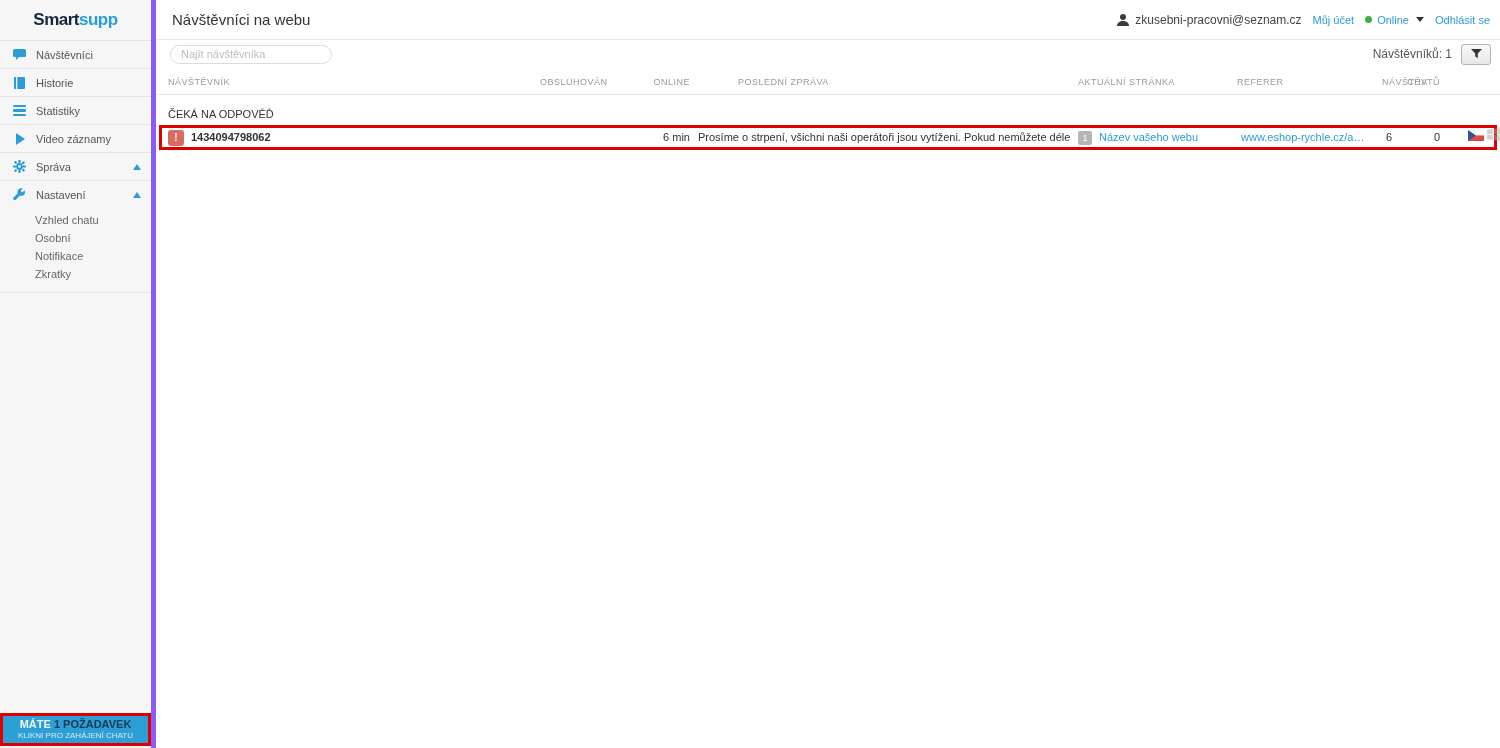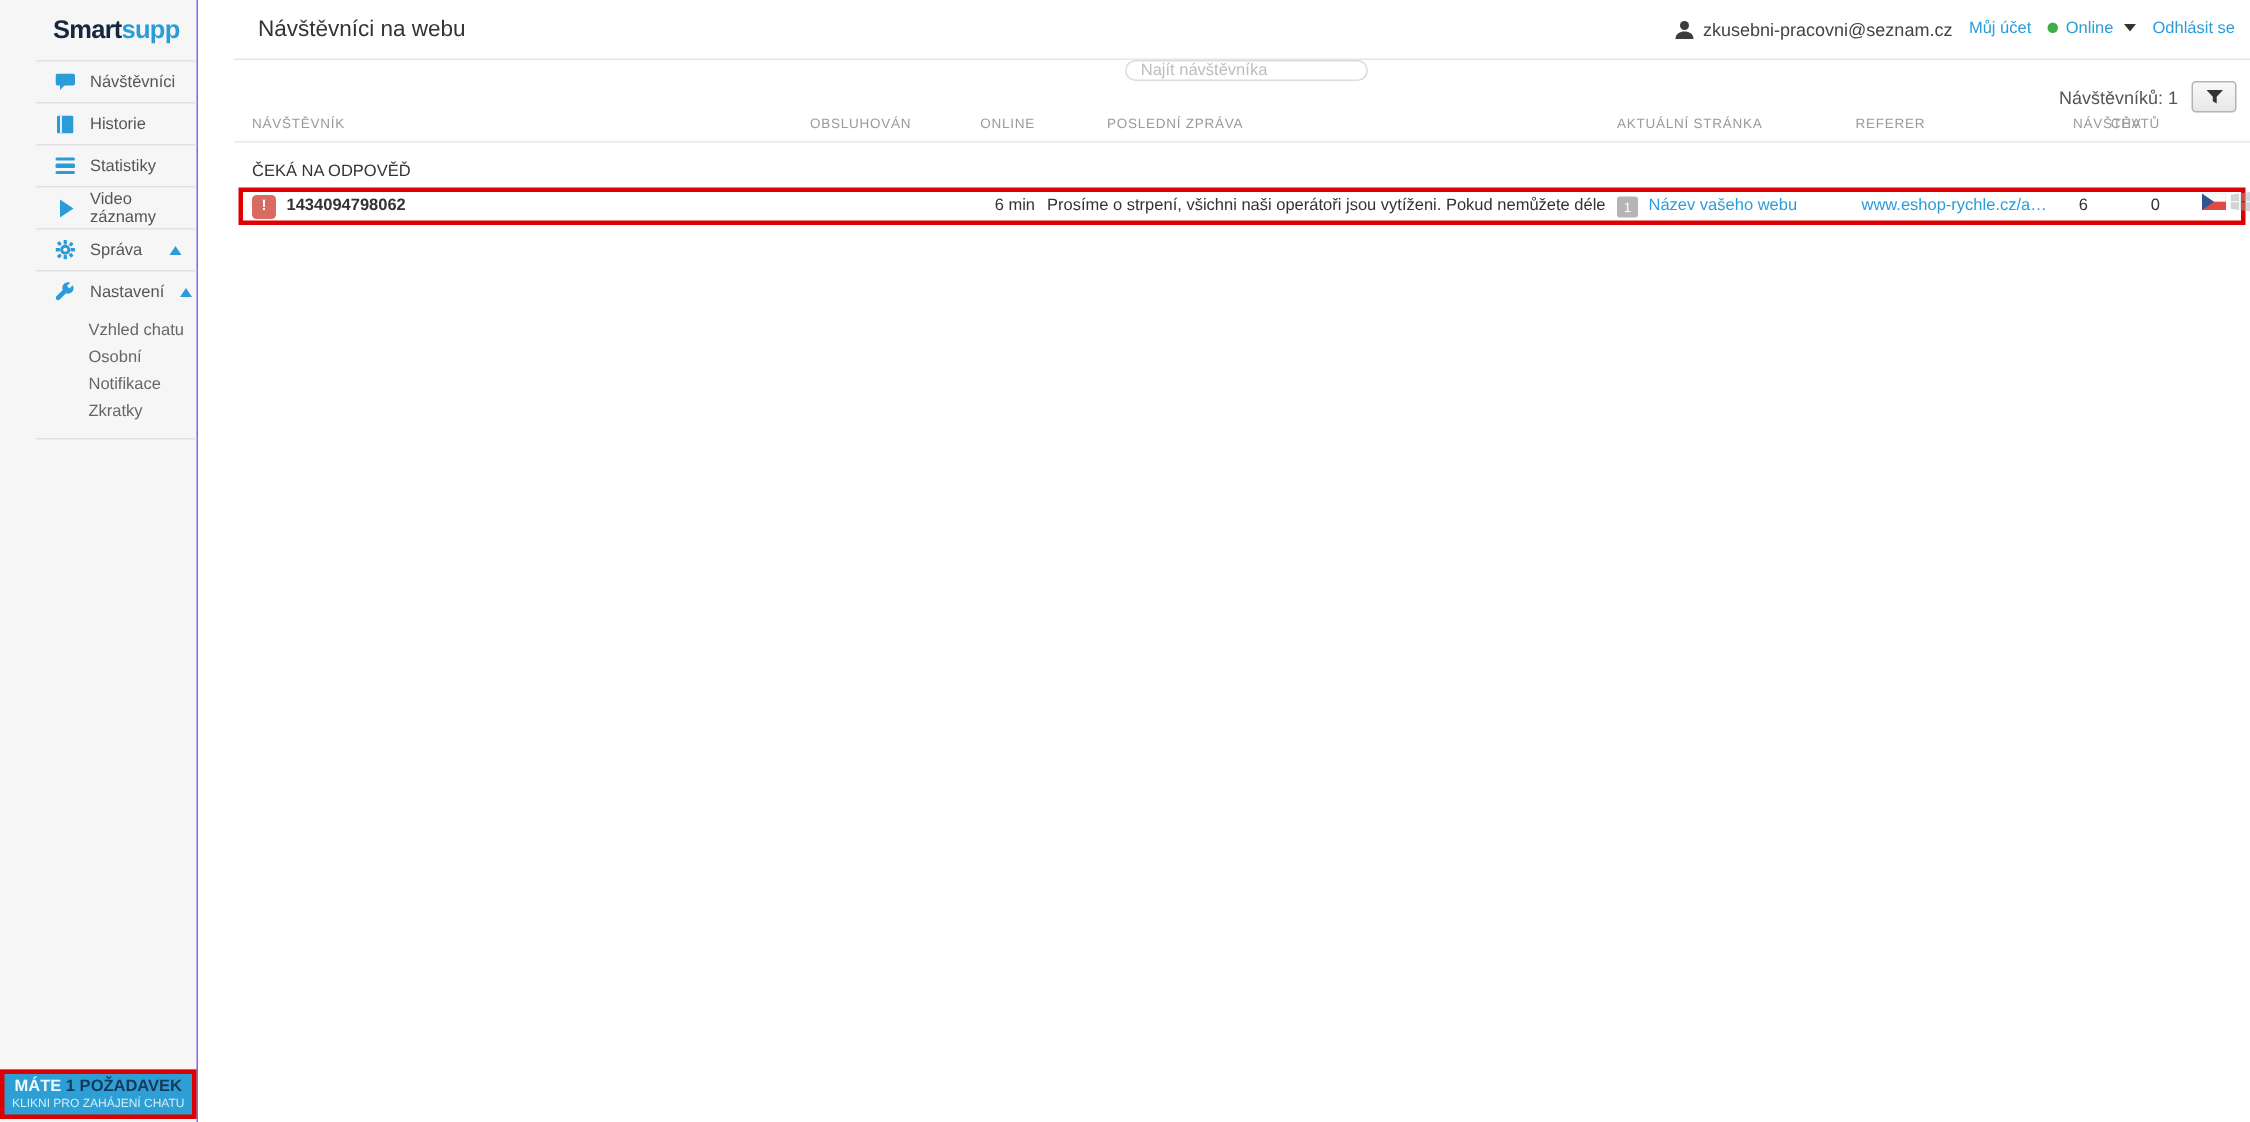--- a/index.html
+++ b/index.html
@@ -3,22 +3,22 @@
 <meta charset="utf-8">
 <style>
   * { margin:0; padding:0; box-sizing:border-box; }
   html,body { width:1500px; height:748px; }
   body {
     font-family:"Liberation Sans", sans-serif;
     background:#fff; color:#333; position:relative; overflow:hidden;
   }
   
   .sidebar {
-    position:absolute; left:0; top:0; bottom:0; width:132px;
-    background:#f6f6f6; border-right:1px solid #8b5cf6;padding-left:24px;
+    position:absolute; left:0; top:0; bottom:0; width:156px;
+    background:#f6f6f6; border-right:5px solid #8b5cf6;
   }
   .logo {
     height:40px; display:flex; align-items:center; justify-content:center;
     font-size:17px; font-weight:bold; letter-spacing:-0.5px;
   }
   .logo .smart { color:#15273e; }
   .logo .supp  { color:#2b9cd8; }
   .nav-item {
     height:28px; border-top:1px solid #e2e2e2; display:flex;
     align-items:center; padding:0 10px 0 12px; gap:10px;
@@ -49,31 +49,31 @@
   .request-banner .line1 { font-size:11px; font-weight:bold; color:#eef8fd; }
   .request-banner .line1 .hl { color:#17395c; }
   .request-banner .line2 { font-size:8px; color:#d4ecf7; margin-top:1px; }
   
   .main { position:absolute; left:156px; right:0; top:0; bottom:0; background:#fff; }
   .main-header {
     height:40px; border-bottom:1px solid #e6e6e6;
     display:flex; align-items:center; padding:0 10px 0 16px;
   }
   .page-title { font-size:15px; color:#333; }
-  .header-right { margin-left:auto; display:flex; align-items:flex-start; gap:11px; font-size:11px; }
+  .header-right { margin-left:auto; display:flex; align-items:center; gap:11px; font-size:11px; }
   .user-email { color:#444; font-size:12px; display:flex; align-items:center; gap:5px; }
   .blue-link { color:#2b9cd8; text-decoration:none; cursor:pointer; }
   .status-group { display:flex; align-items:center; gap:5px; cursor:pointer; }
   .online-dot { width:7px; height:7px; border-radius:50%; background:#3fae49; }
   .caret-down {
     width:0; height:0; border-left:4px solid transparent; border-right:4px solid transparent;
     border-top:5px solid #333; margin-left:2px;
   }
   
-  .toolbar { height:28px; display:flex; align-items:center; padding:0 9px 0 14px;flex-direction:column; }
+  .toolbar { height:28px; display:flex; align-items:center; padding:0 9px 0 14px; }
   .search-input {
     width:162px; height:19px; border:1px solid #dcdcdc; border-radius:10px;
     padding:0 10px; font-size:11px; color:#444; outline:none;
     font-family:"Liberation Sans", sans-serif; background:#fff;
   }
   .search-input::placeholder { color:#bdbdbd; }
   .toolbar-right { margin-left:auto; display:flex; align-items:center; gap:9px;padding-left:16px; }
   .visitors-count { font-size:12px; color:#555; }
   .filter-button {
     width:30px; height:21px; border:1px solid #b3b3b3; border-radius:3px;

